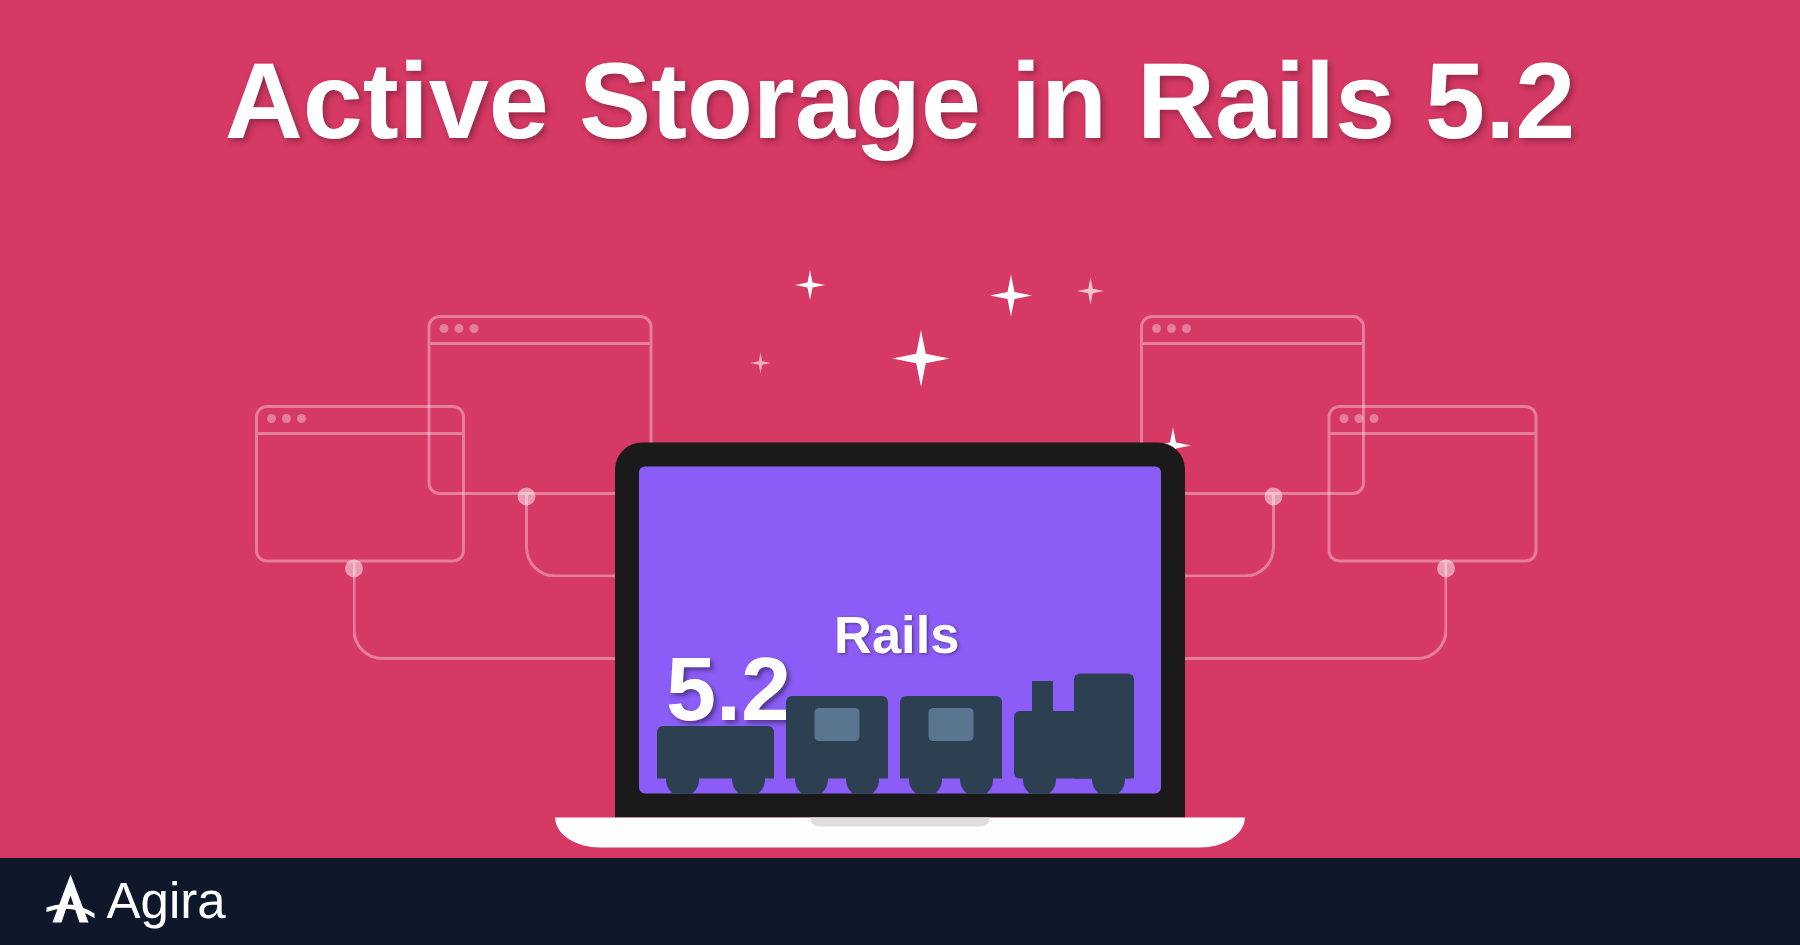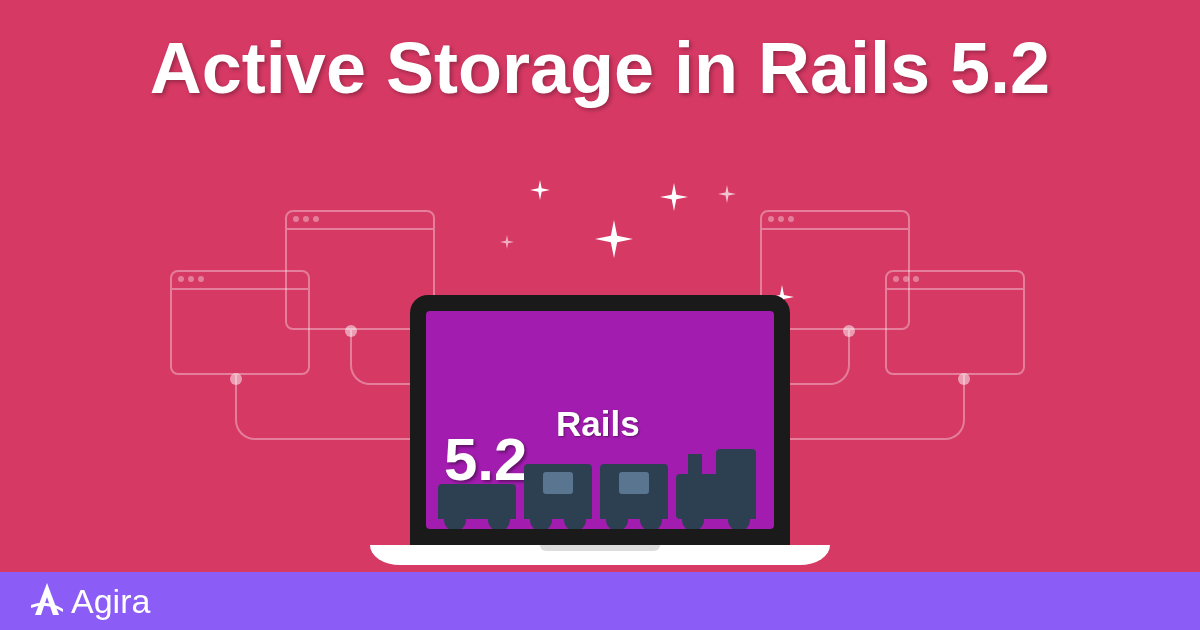--- a/index.html
+++ b/index.html
@@ -77,21 +77,21 @@
       top: 120px;
       width: 380px;
     }
     .screen-frame {
       background: #1a1a1a;
       border-radius: 18px 18px 0 0;
       padding: 16px;
       height: 250px;
     }
     .screen {
-      background: #a21caf;
+      background: #8b5cf6;
       width: 100%;
       height: 100%;
       border-radius: 4px;
       position: relative;
       overflow: hidden;
     }
     .version {
       position: absolute;
       left: 18px;
       bottom: 35px;
@@ -199,21 +199,21 @@
     .s5 { left: 500px; top: 60px; opacity: 0.6; }
     .s6 { left: 770px; top: 110px; }
     .s7 { left: 495px; top: 160px; opacity: 0.5; }
     .s8 { left: 555px; top: 185px; opacity: 0.4; }
     .footer {
       position: absolute;
       bottom: 0;
       left: 0;
       right: 0;
       height: 58px;
-      background: #8b5cf6;
+      background: #0f172a;
       display: flex;
       align-items: center;
       padding-left: 25px;
     }
     .logo {
       display: flex;
       align-items: center;
       color: #fff;
       font-size: 34px;
       font-weight: normal;

